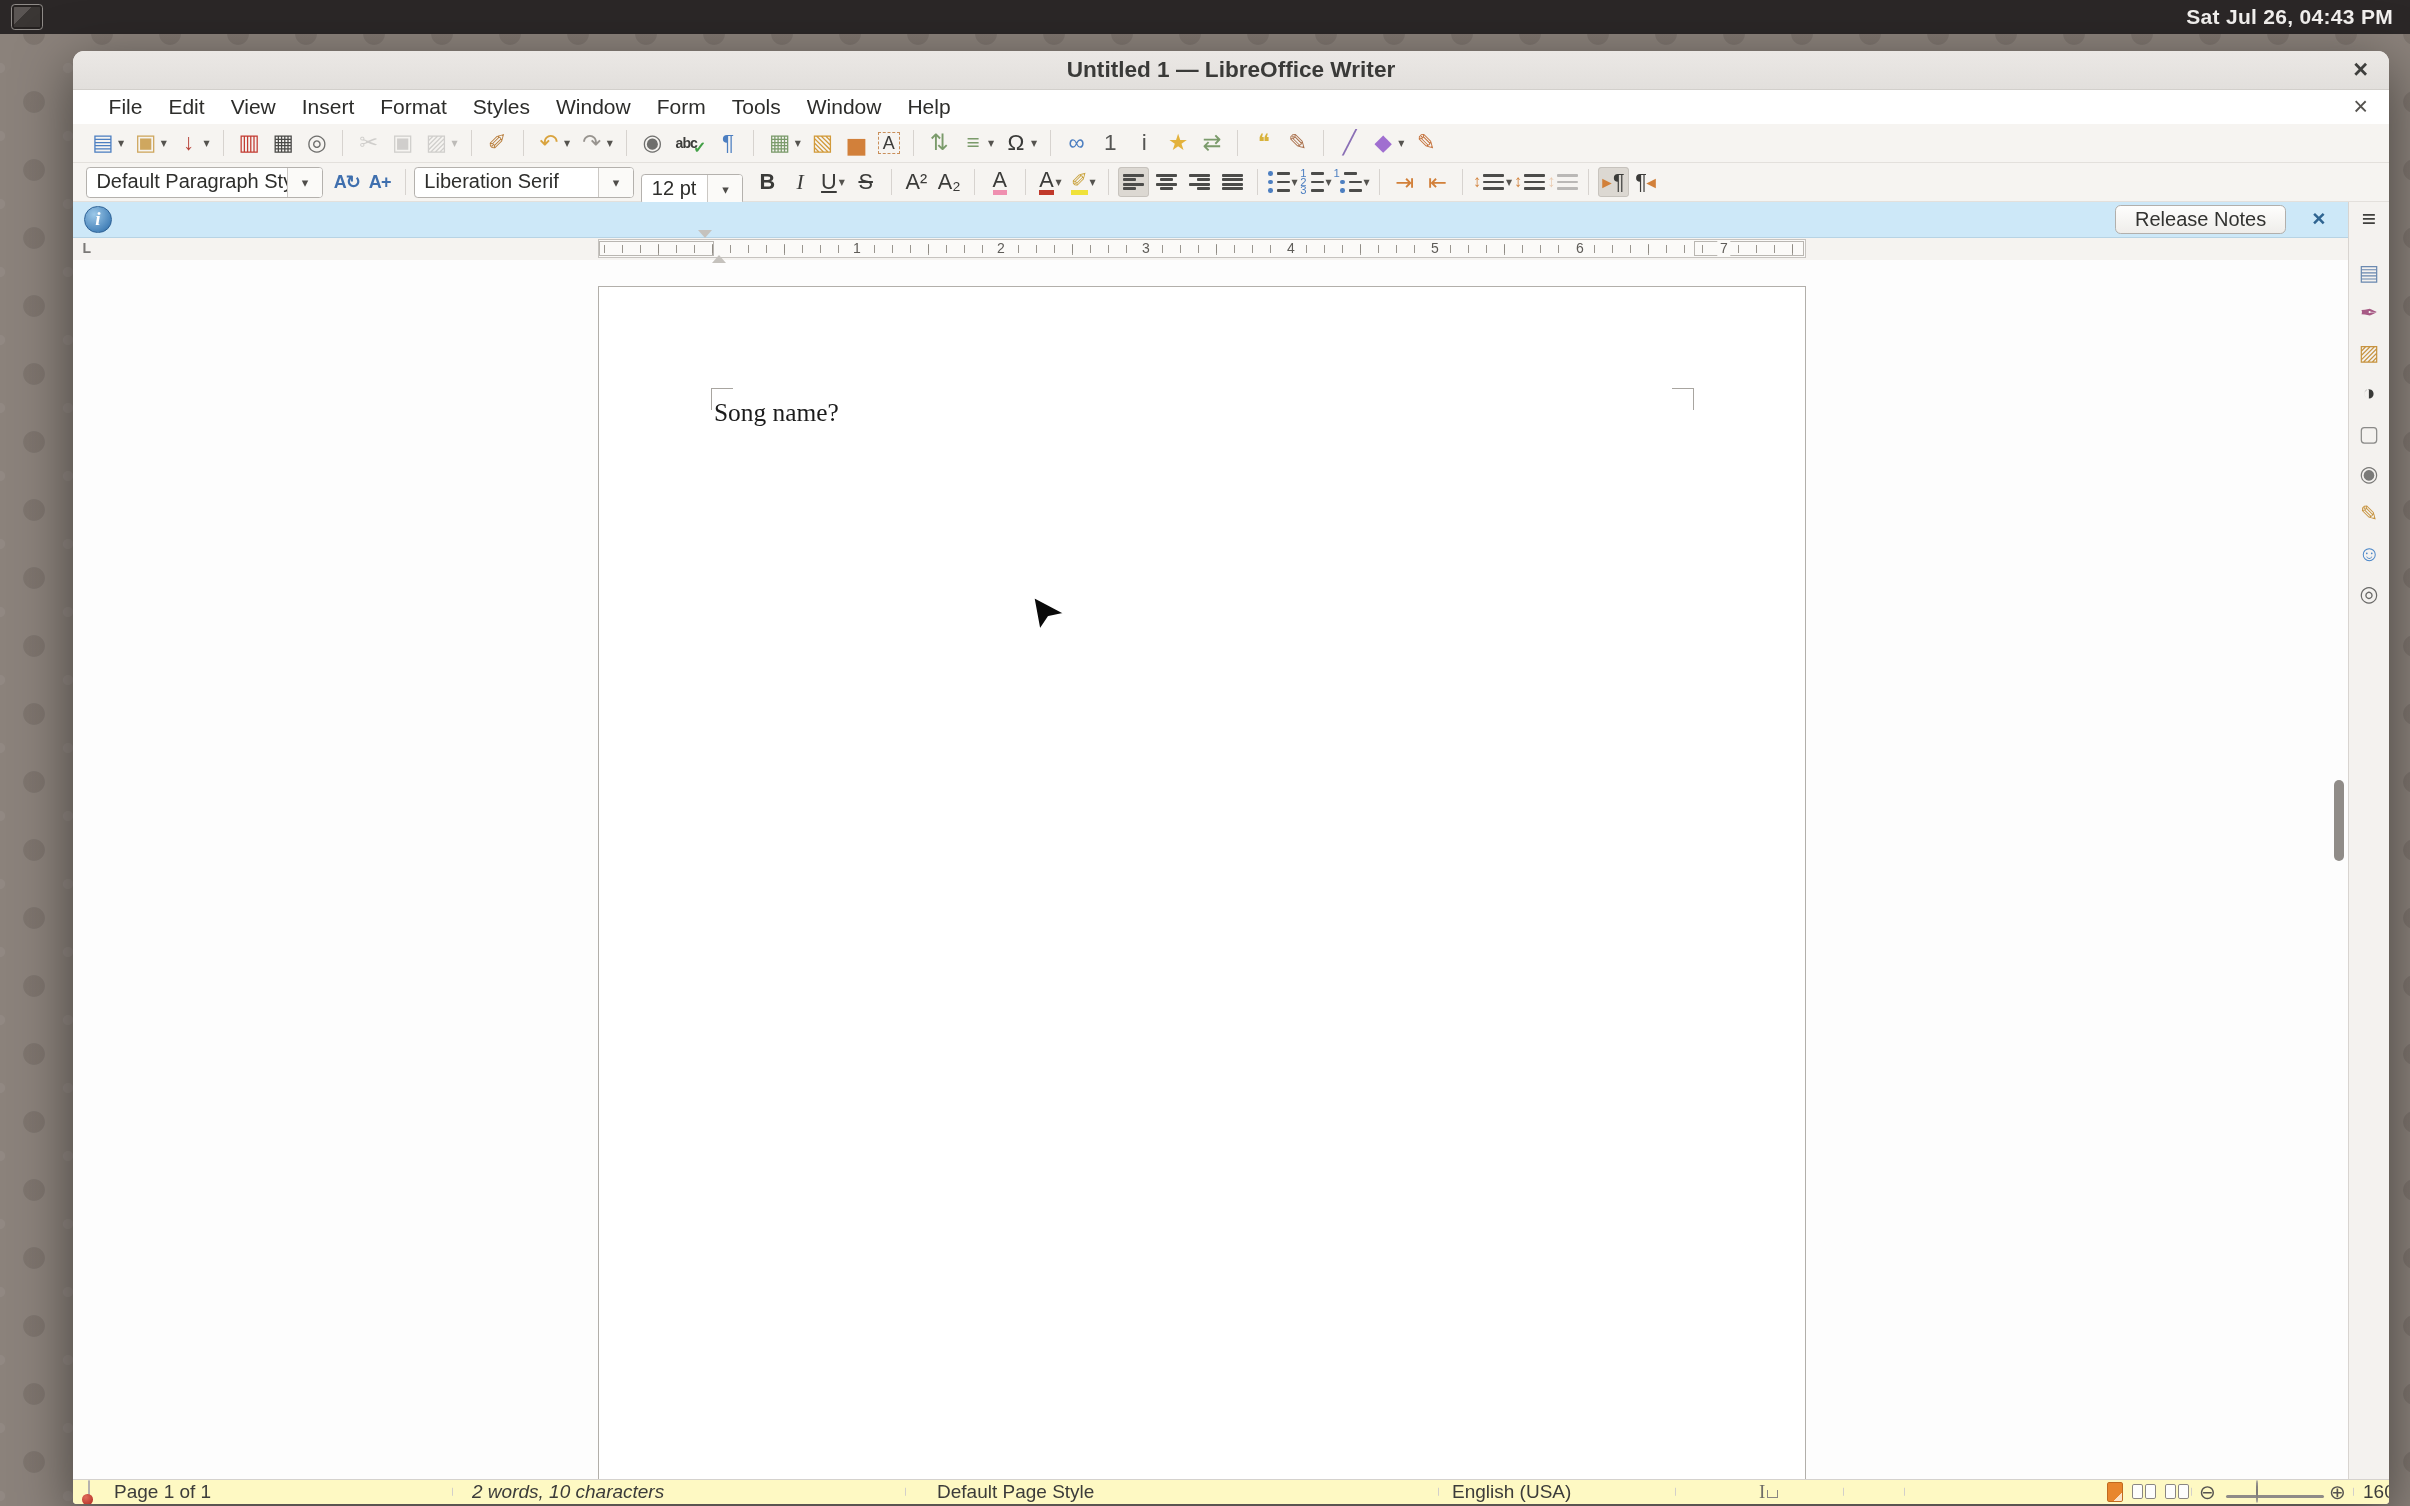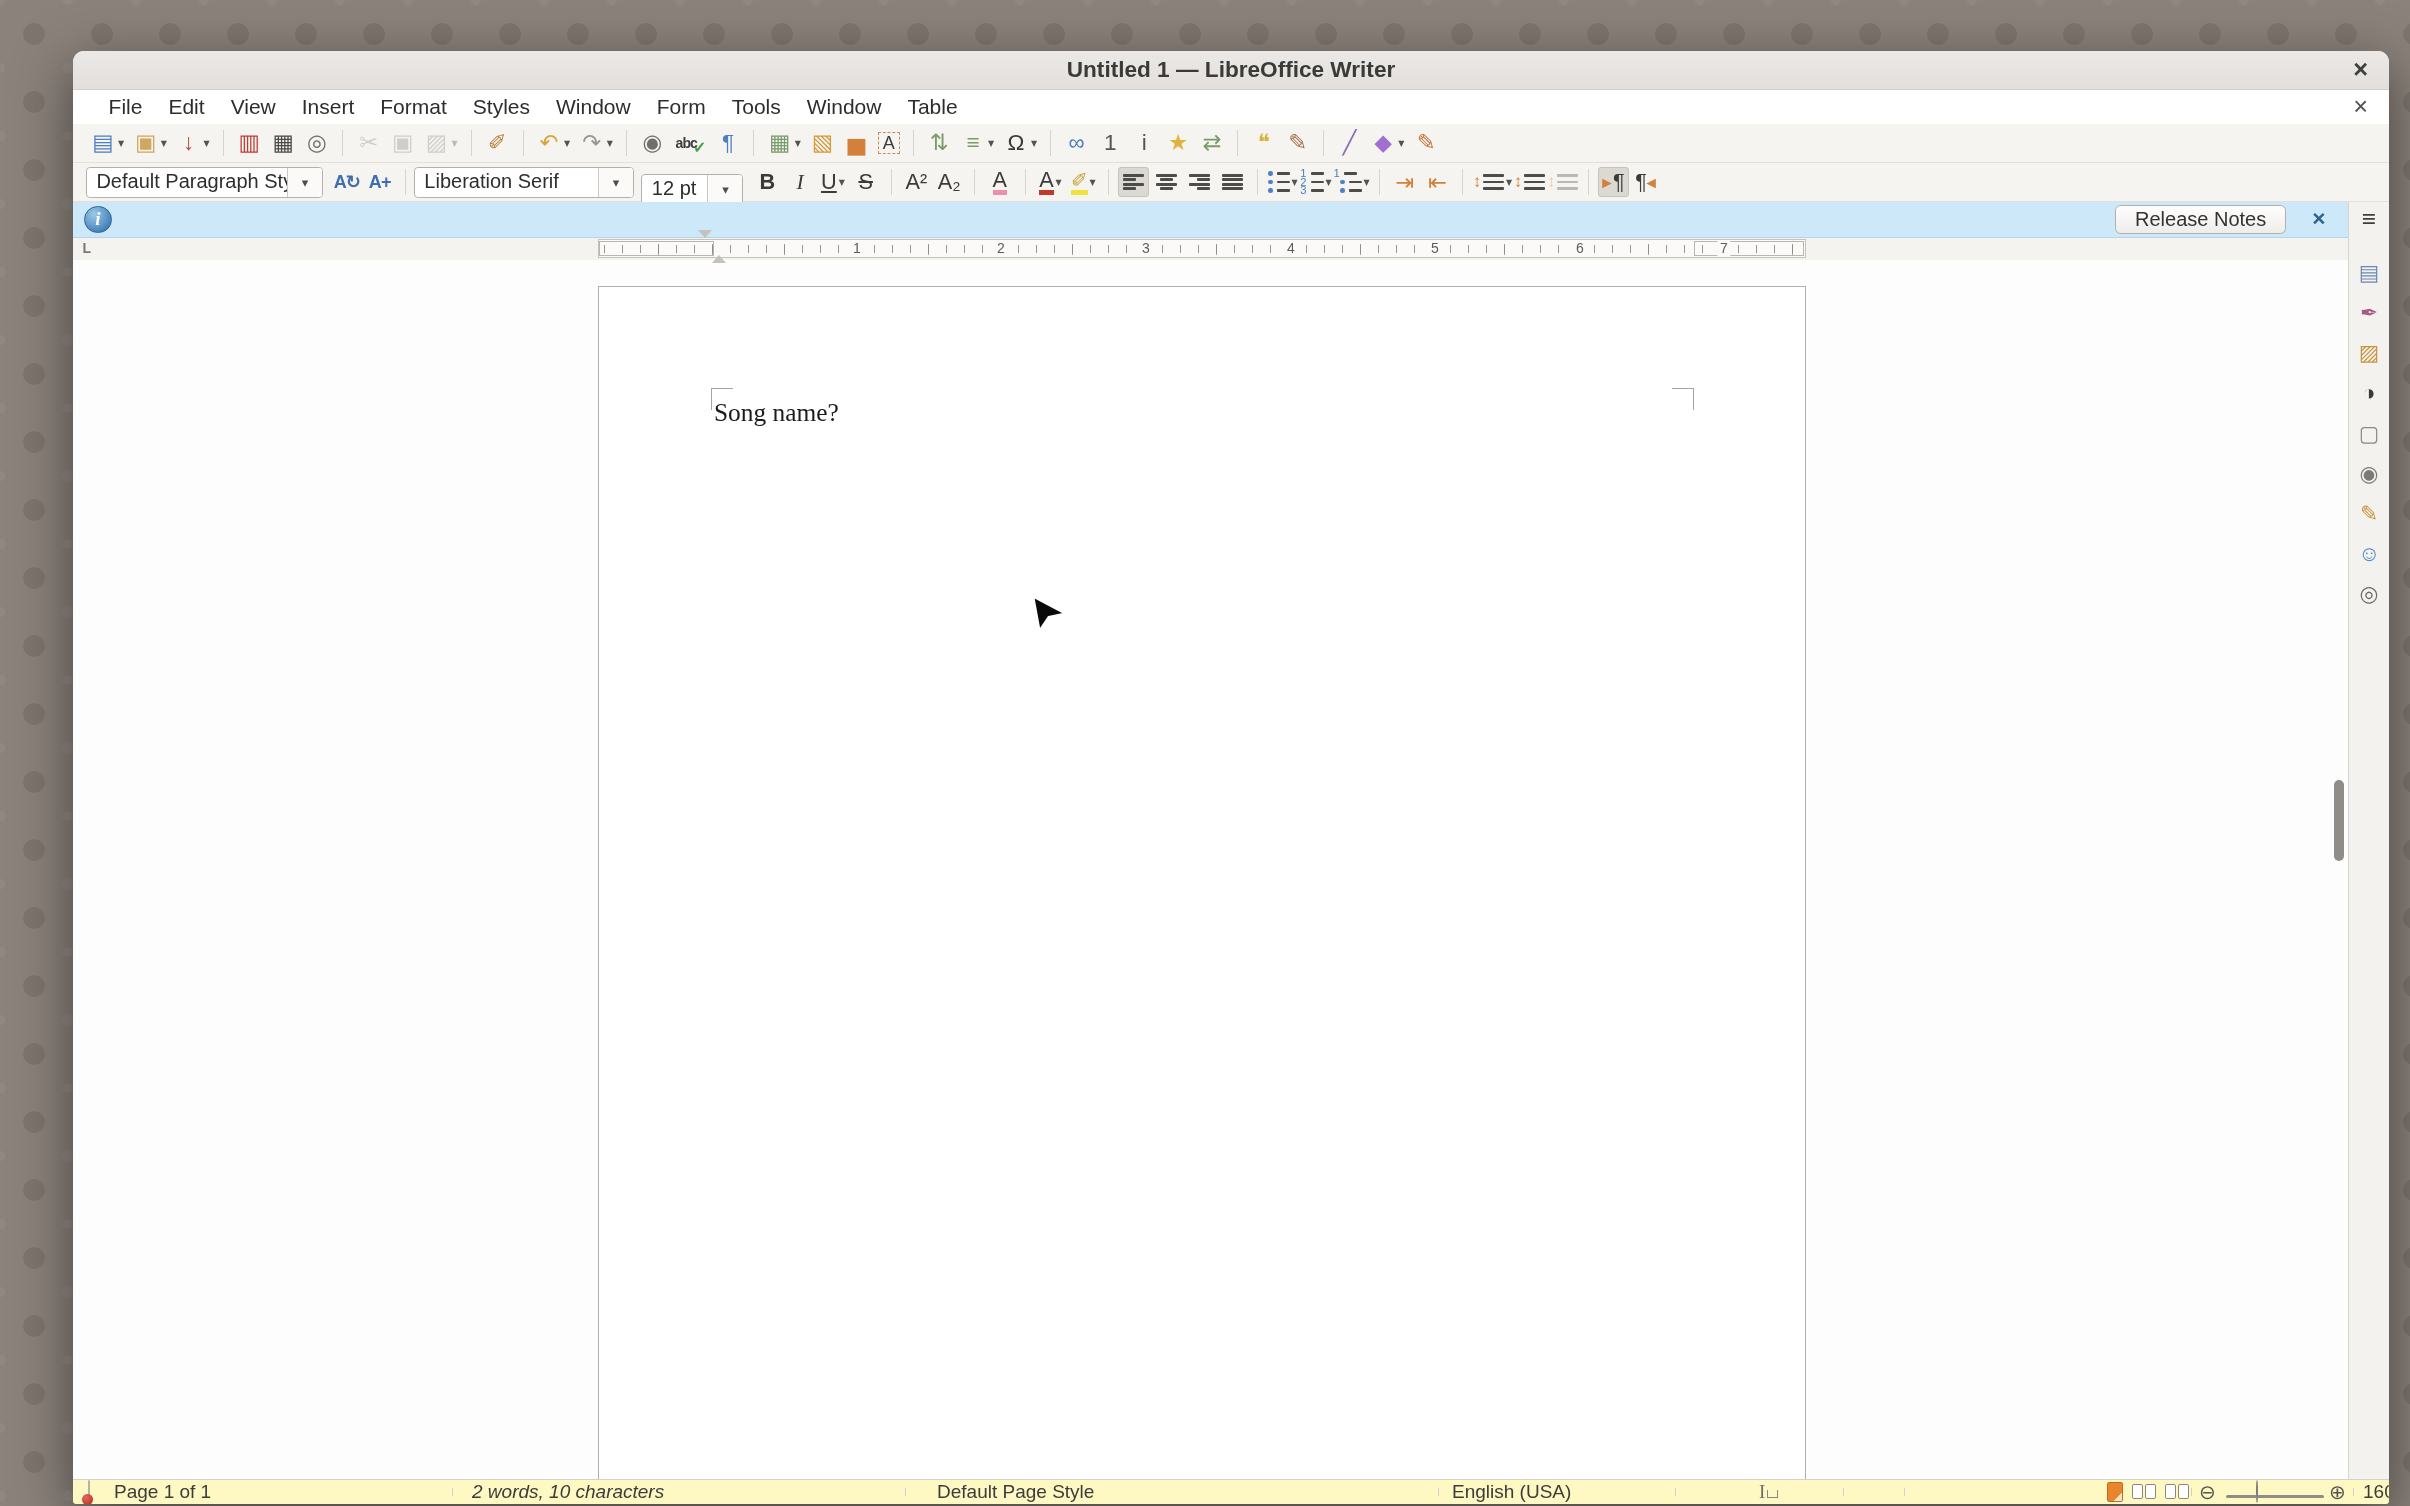--- a/index.html
+++ b/index.html
@@ -134,40 +134,44 @@
   .ibeam{font-family:"Liberation Serif",serif;color:#6e6c68;font-size:19px;}
   .ibeam u{text-decoration:none;display:inline-block;width:8.5px;height:6.6px;border:1.4px solid #8a8682;
     border-top:none;margin-left:1.9px;}
   
   #cursor{position:absolute;left:1030px;top:593px;z-index:99;}
 </style>
 </head>
 <body>
 
 <div id="desktop">
+  <div id="topbar">
+    <span class="appicon"></span>
+    <span class="clock">Sat Jul 26, 04:43 PM</span>
+  </div>
 
   <div id="win">
     <div id="titlebar">
       <span class="ttl">Untitled 1 — LibreOffice Writer</span>
       <span class="xbtn">×</span>
     </div>
 
     <div id="menubar">
       <span style="display:flex;">
           <span class="mitem">File</span>
           <span class="mitem">Edit</span>
           <span class="mitem">View</span>
           <span class="mitem">Insert</span>
           <span class="mitem">Format</span>
           <span class="mitem">Styles</span>
           <span class="mitem">Window</span>
           <span class="mitem">Form</span>
           <span class="mitem">Tools</span>
           <span class="mitem">Window</span>
-          <span class="mitem">Table</span>
+          <span class="mitem">Help</span>
         </span>
       <span class="xbtn" style="font-weight:normal;color:#55534f;">×</span>
     </div>
 
     <div id="toolbar">
       <span style="display:flex;align-items:center;">
           <span class="tbtn">
             <span class="tglyph" style="color: rgb(77, 127, 193);">▤</span>
             <span class="ddarrow">▾</span>
           </span>

